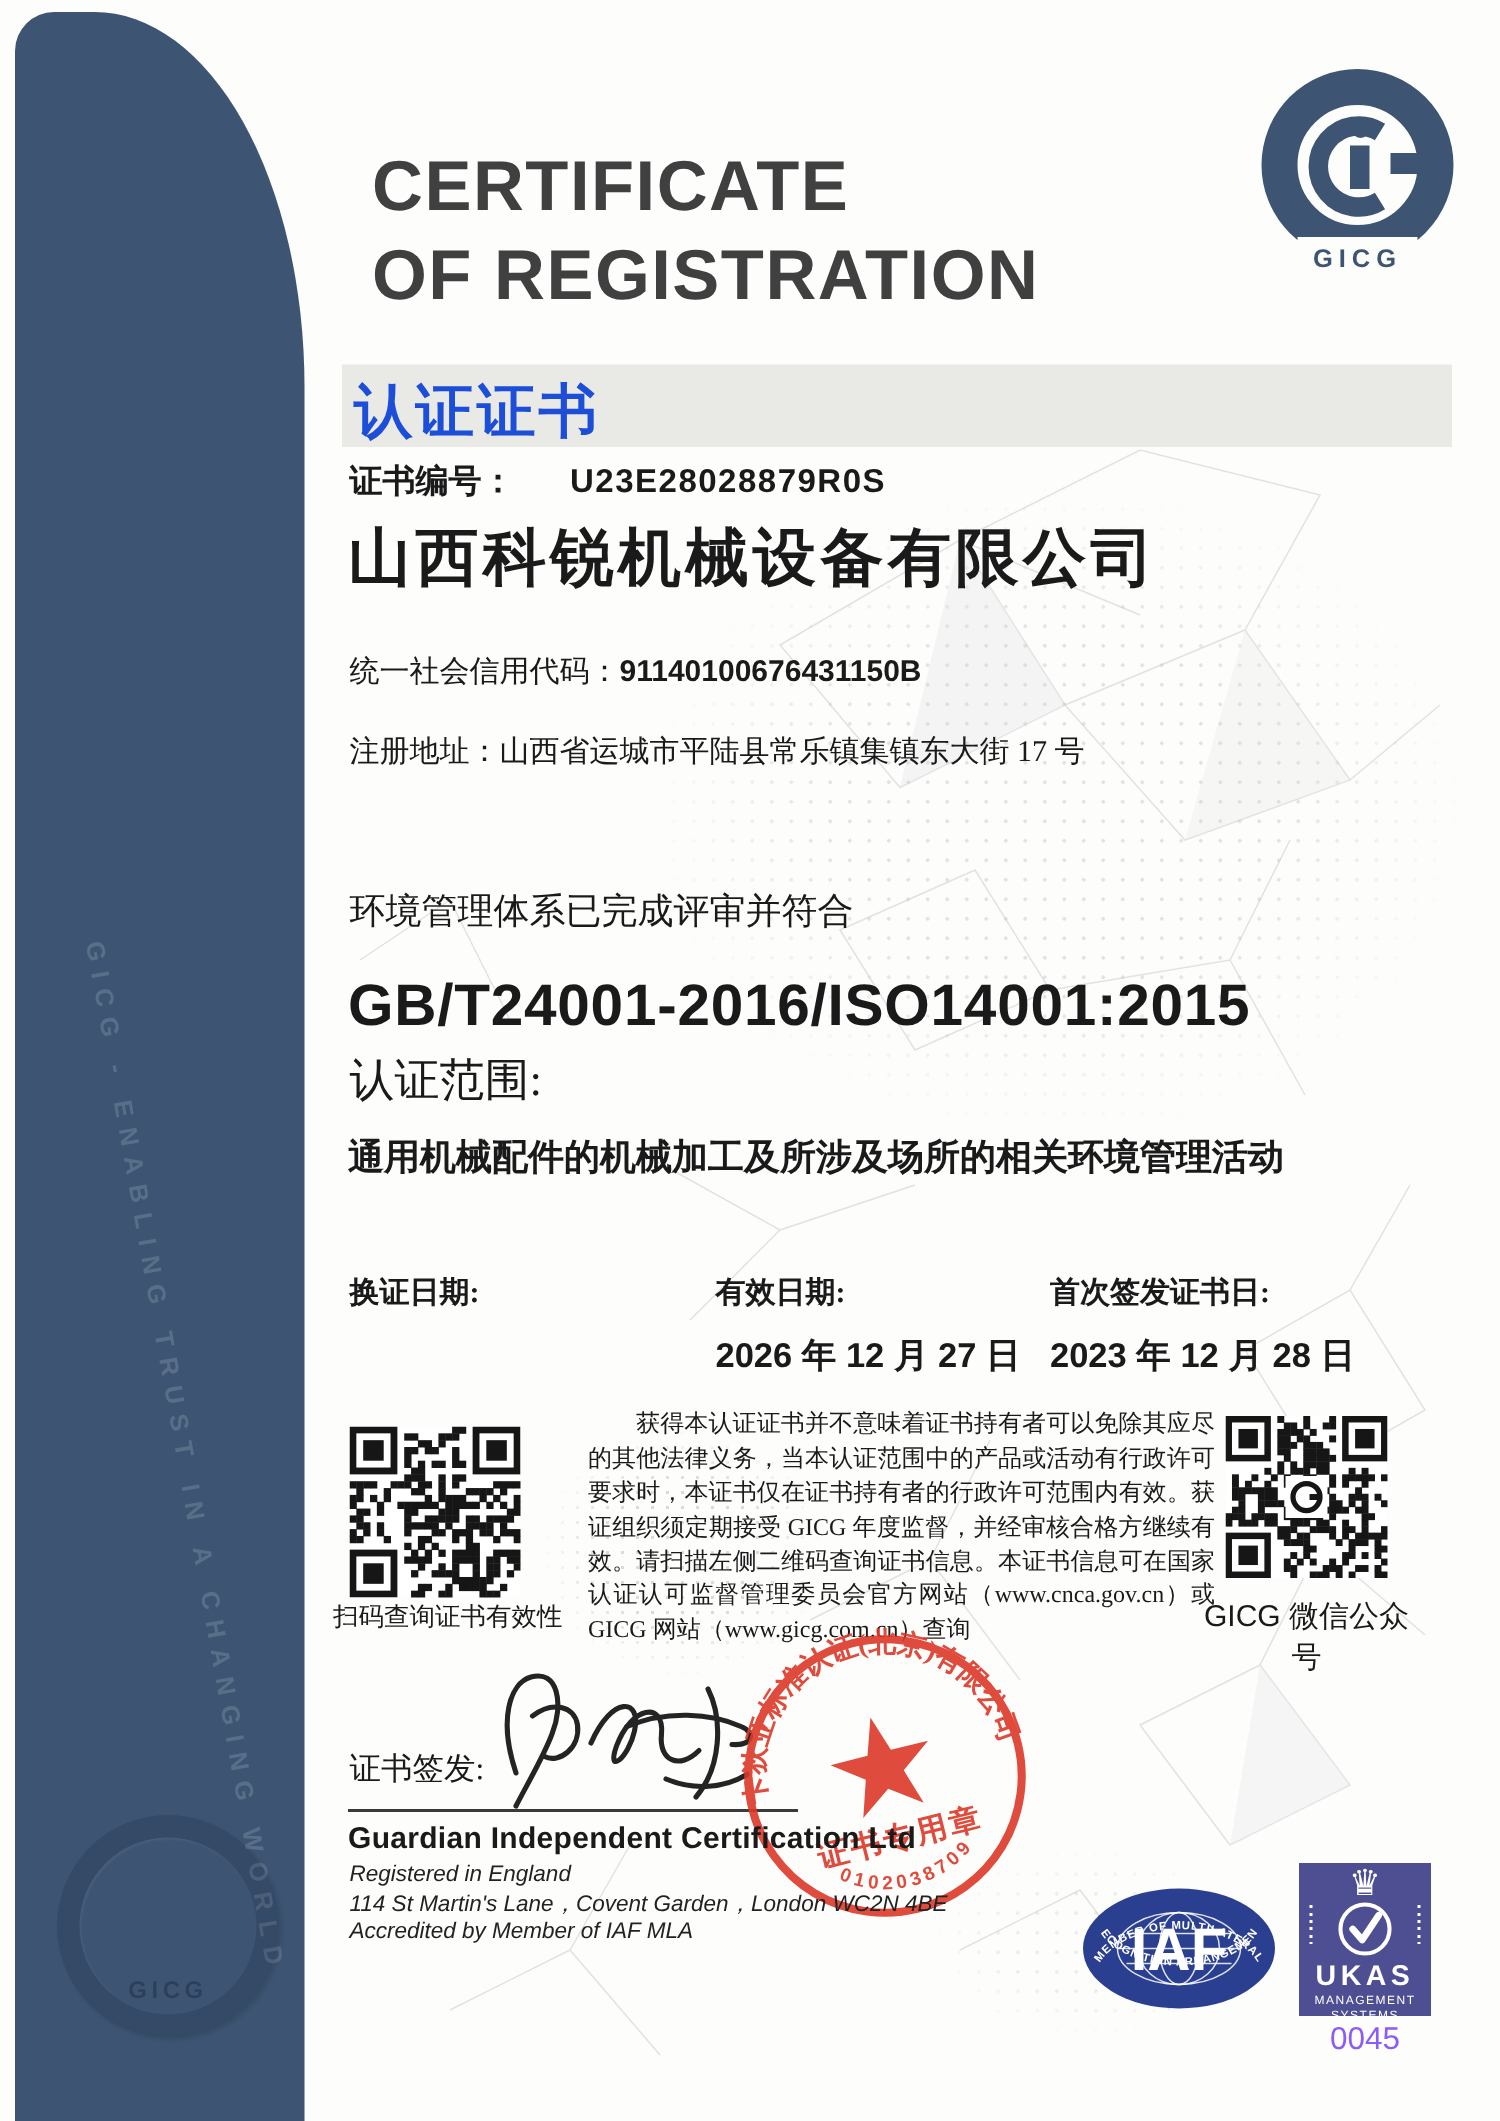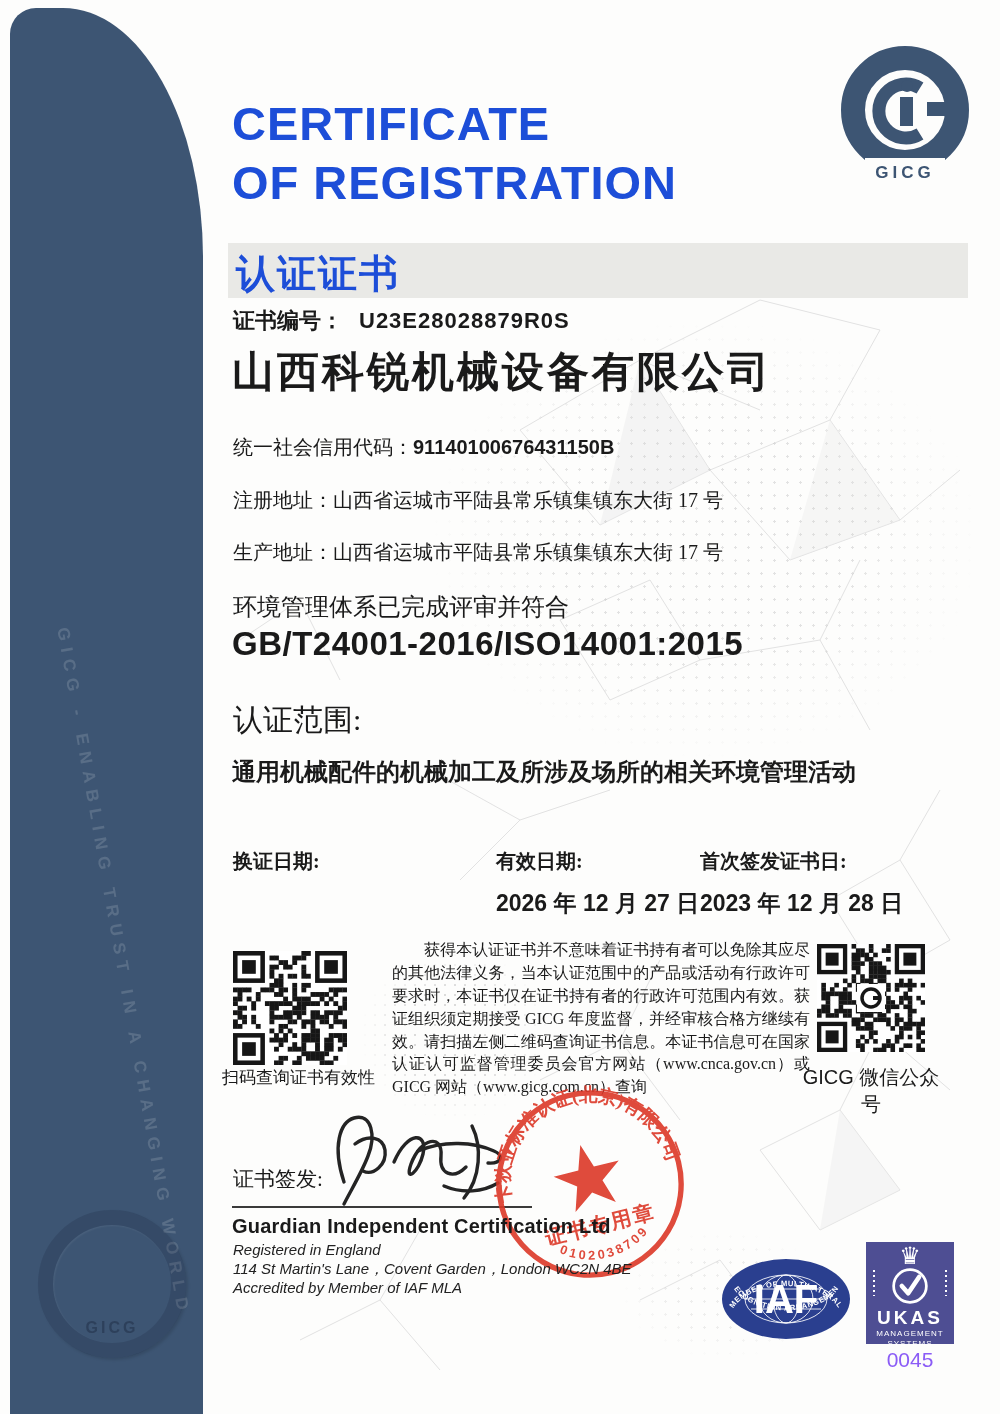--- a/index.html
+++ b/index.html
@@ -18,45 +18,45 @@
   #band{position:absolute;left:10px;top:8px;width:193px;height:1406px;background:#3d5573;
         border-radius:26px 140px 0 0 / 26px 250px 0 0;}
   #band-watermark{position:absolute;left:62px;top:618px;transform:rotate(80deg);transform-origin:0 0;
         white-space:nowrap;color:rgba(255,255,255,0.15);font-size:17px;letter-spacing:7px;font-weight:600;}
   #band-emboss{position:absolute;left:28px;top:1202px;width:118px;height:118px;border-radius:50%;
         border:15px solid rgba(15,25,45,0.17);box-shadow:2px 2px 3px rgba(0,0,0,0.12), inset 1px 1px 2px rgba(255,255,255,0.07);}
   #band-emboss span{position:absolute;left:0;right:0;bottom:6px;text-align:center;
         color:rgba(10,18,35,0.30);font-weight:bold;font-size:16px;letter-spacing:3px;}
 
   
-  #main-title{left:232px;top:94px;font-size:47px;line-height:1.26;font-weight:800;
-        color:#1d4ed8;letter-spacing:1px;}
+  #main-title{left:248px;top:94px;font-size:47px;line-height:1.26;font-weight:800;
+        color:#404040;letter-spacing:1px;}
   #gicg-logo{left:828px;top:40px;}
   #cn-title-band{left:228px;top:243px;width:740px;height:55px;background:#e9e9e6;}
   #cn-title{left:236px;top:247px;font-size:39px;font-weight:bold;color:#1d4ed8;letter-spacing:2px;}
   #cert-no-row{left:233px;top:306px;font-size:22px;font-weight:bold;}
-  #cert-no-row .num{margin-left:16px;letter-spacing:1px;}
+  #cert-no-row .num{margin-left:37px;letter-spacing:1px;}
 
   
   .serif{font-family:"Liberation Serif",serif;}
   #company-name{left:232px;top:344px;font-size:42px;font-weight:600;letter-spacing:3px;font-family:"Liberation Serif",serif;}
   .info-line{font-size:20px;font-family:"Liberation Serif",serif;}
   .info-line .val{font-family:"Liberation Sans",sans-serif;font-weight:600;}
   #credit-line{left:233px;top:434px;}
   #reg-addr{left:233px;top:487px;}
   #prod-addr{left:233px;top:539px;}
   #system-statement{left:233px;top:591px;font-size:24px;}
-  #standard{left:232px;top:625px;font-size:33px;font-weight:800;letter-spacing:0.5px;}
+  #standard{left:232px;top:649px;font-size:39px;font-weight:800;letter-spacing:0.5px;}
   #scope-label{left:233px;top:700px;font-size:30px;}
   #scope-text{left:232px;top:753px;width:648px;font-size:24px;font-weight:bold;line-height:1.55;}
 
   
   .date-label{top:848px;font-size:20px;font-weight:600;font-family:Liberation Serif, serif;}
   .date-value{top:888px;font-size:23px;font-weight:800;}
-  .dc1{left:233px;} .dc2{left:496px;} .dc3{left:700px;}
+  .dc1{left:233px;} .dc2{left:477px;} .dc3{left:700px;}
 
   
   #qr-left{left:233px;top:951px;}
   #qr-left-caption{left:222px;top:1066px;font-size:17px;}
   #qr-right{left:817px;top:944px;}
   #qr-right-caption{left:793px;top:1064px;width:156px;text-align:center;font-size:20px;}
   #notice{left:392px;top:939px;width:418px;font-size:16px;line-height:1.43;text-align:justify;
           text-indent:2em;font-family:"Liberation Serif",serif;}
 
   
@@ -132,23 +132,20 @@
   <div id="cert-no-row" class="abs">
     <span>证书编号：</span><span class="num">U23E28028879R0S</span>
   </div>
 
   <div id="company-name" class="abs">山西科锐机械设备有限公司</div>
   <div id="credit-line" class="abs info-line">
     <span>统一社会信用代码：</span><span class="val">91140100676431150B</span>
   </div>
   <div id="reg-addr" class="abs info-line">
     <span>注册地址：</span><span>山西省运城市平陆县常乐镇集镇东大街 17 号</span>
-  </div>
-  <div id="prod-addr" class="abs info-line">
-    <span>生产地址：</span><span>山西省运城市平陆县常乐镇集镇东大街 17 号</span>
   </div>
 
   <div id="system-statement" class="abs serif">环境管理体系已完成评审并符合</div>
   <div id="standard" class="abs">GB/T24001-2016/ISO14001:2015</div>
   <div id="scope-label" class="abs serif">认证范围:</div>
   <div id="scope-text" class="abs">通用机械配件的机械加工及所涉及场所的相关环境管理活动</div>
 
   <div class="abs date-label dc1">换证日期:</div>
   <div class="abs date-label dc2">有效日期:</div>
   <div class="abs date-label dc3">首次签发证书日:</div>

